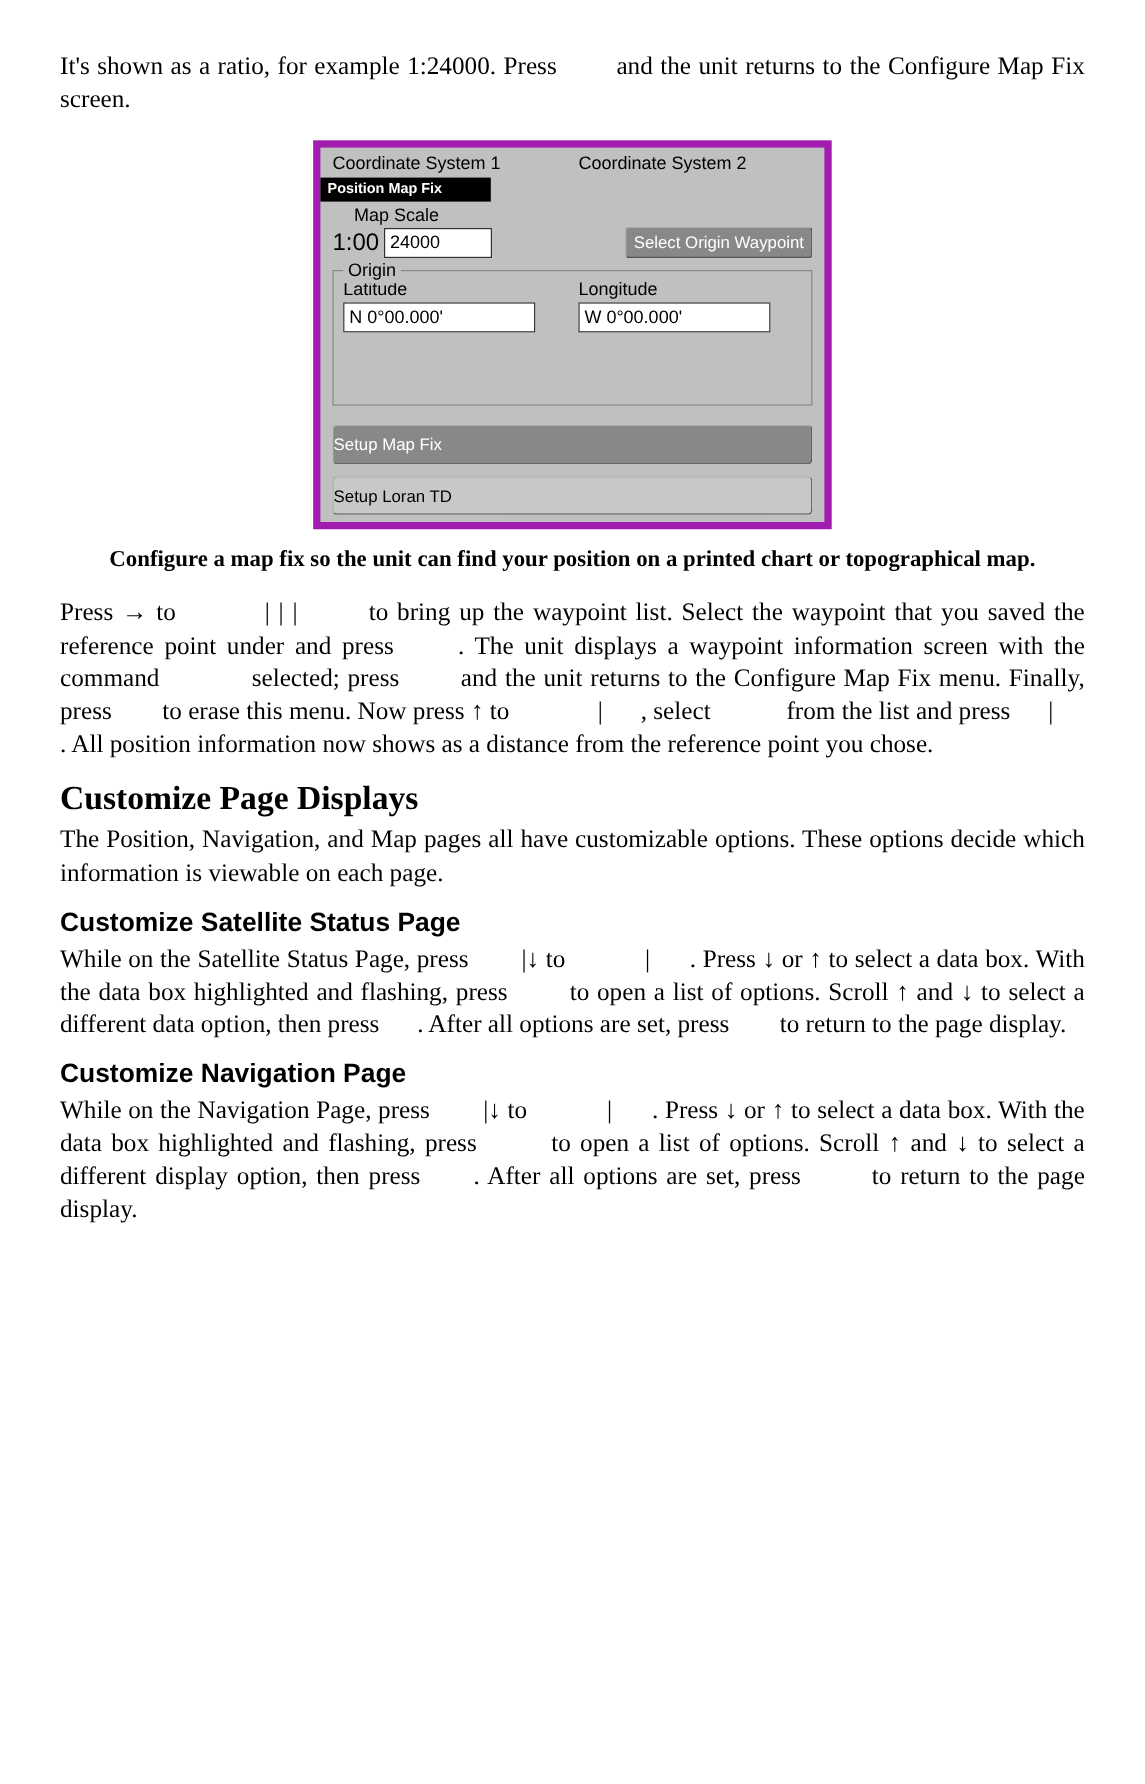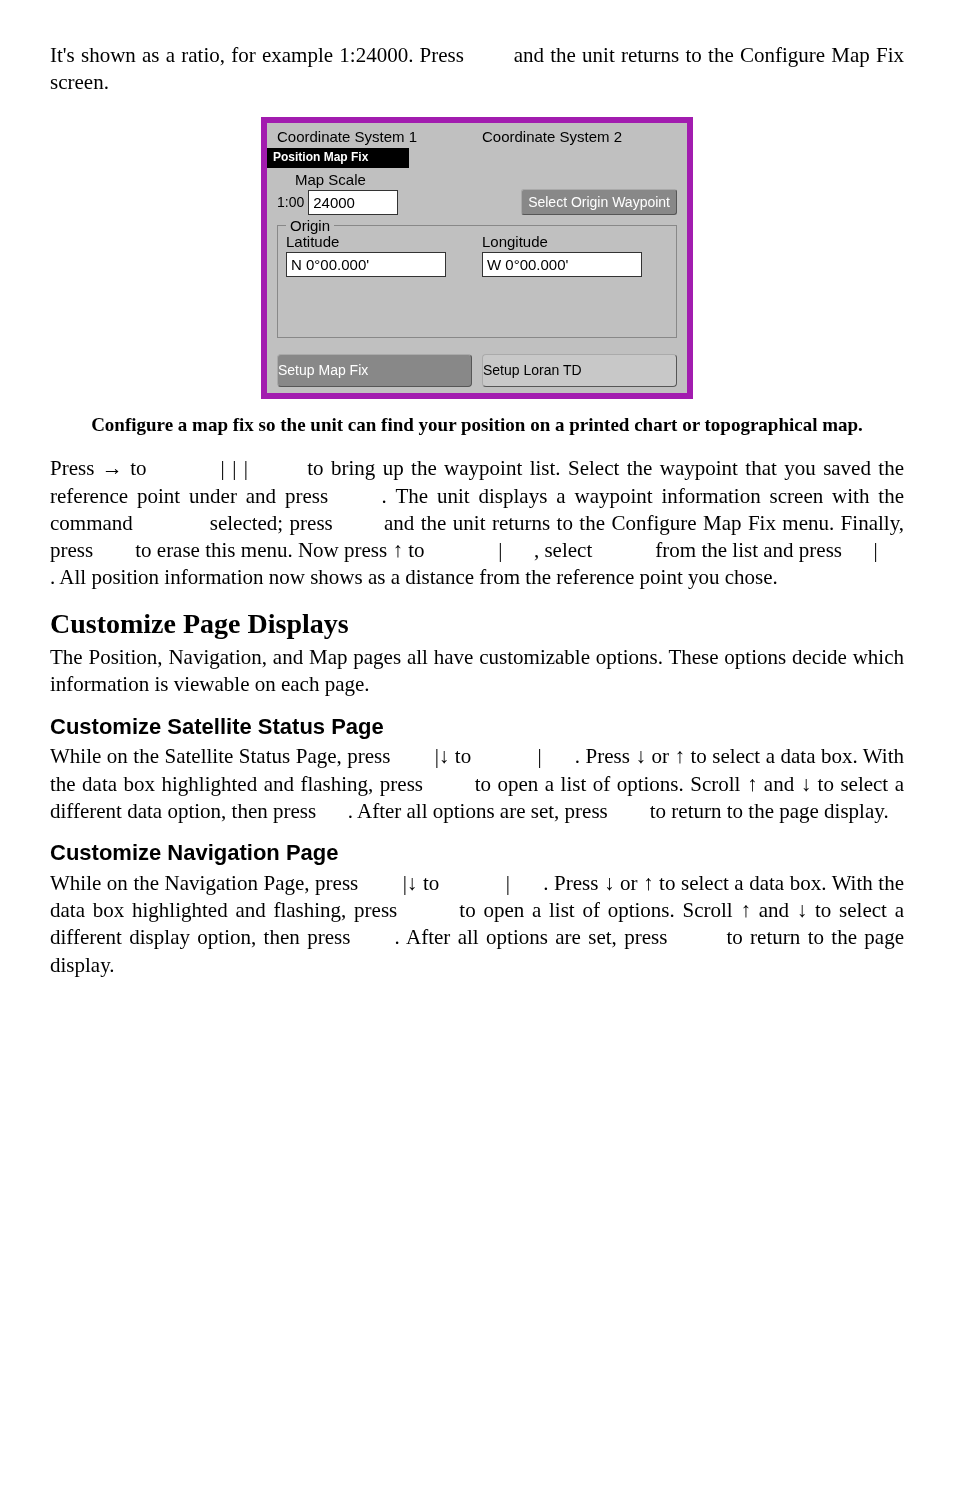--- a/index.html
+++ b/index.html
@@ -51,21 +51,21 @@
     margin-left: 28px;
   }
   .ss-scale-row {
     display: flex;
     align-items: center;
     gap: 4px;
     padding: 0 10px 6px;
   }
   .ss-scale-prefix {
     font-family: Arial, sans-serif;
-    font-size: 14px;
+    font-size: 20px;
   }
   .ss-input {
     background: #fff;
     border: 1px solid #333;
     font-family: Arial, sans-serif;
     font-size: 15px;
     padding: 2px 4px;
   }
   .ss-input.scale { width: 80px; }
   .ss-input.coord { width: 150px; }
@@ -96,20 +96,21 @@
     background: #c0c0c0;
     padding: 0 4px;
     font-family: Arial, sans-serif;
     font-size: 15px;
   }
   .bottom-buttons {
     display: flex;
     gap: 10px;
     justify-content: center;
     padding: 6px 10px 0;
+    flex-direction: column;
   }
   .bottom-buttons .ss-button,
   .bottom-buttons .ss-button-light {
     flex: 1;
     border-radius: 4px;
     padding: 6px 0;
   }
   .caption {
     text-align: center;
     font-weight: bold;

